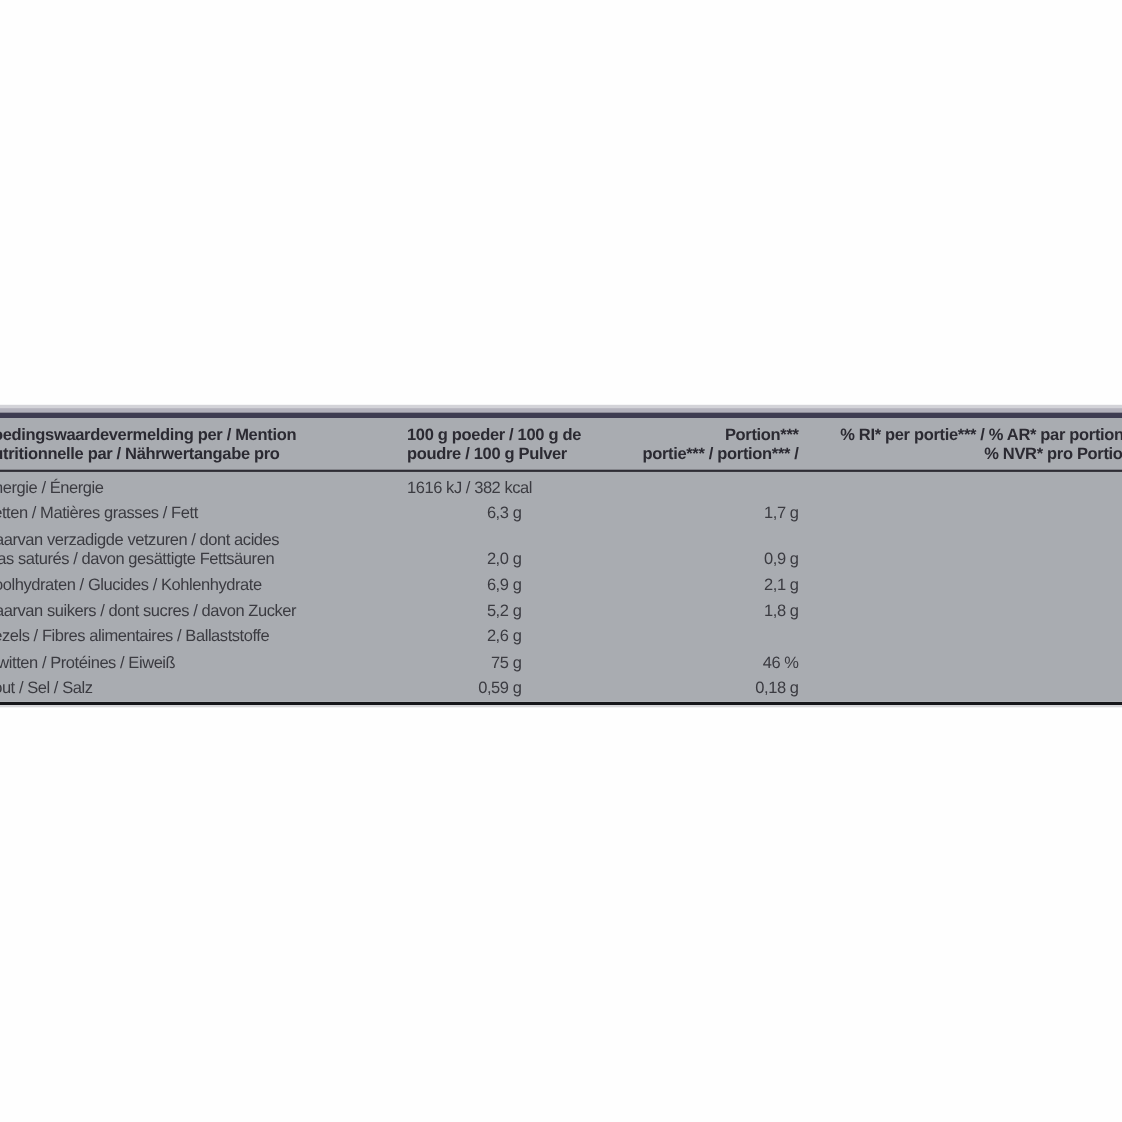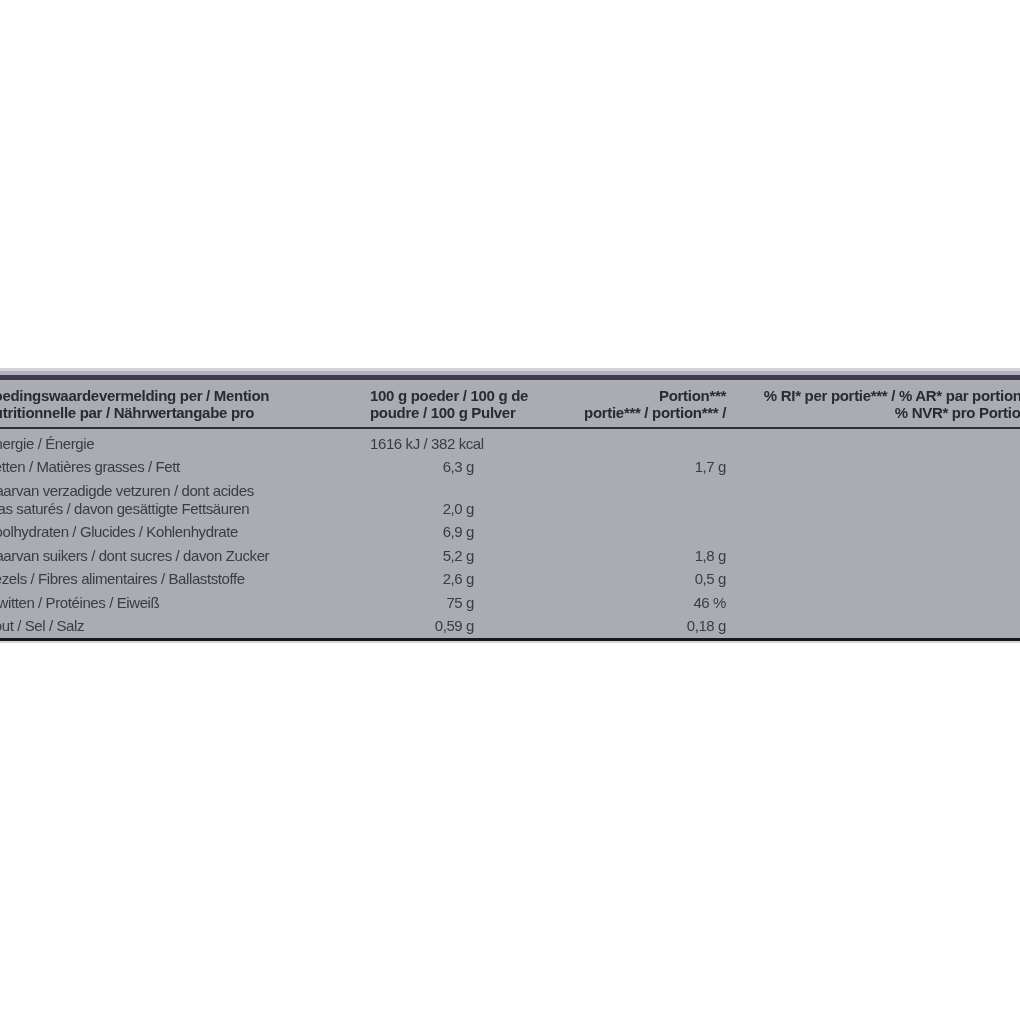--- a/index.html
+++ b/index.html
@@ -113,40 +113,41 @@
             <div class="cell c-right">1,7 g</div>
             <div class="cell c-right"></div>
           </div>
 
           <div class="trow grid-row">
             <div class="cell c-left">
               <div>waarvan verzadigde vetzuren / dont acides</div>
               <div>gras saturés / davon gesättigte Fettsäuren</div>
             </div>
             <div class="cell c-right">2,0 g</div>
+            <div class="cell c-right">0,9 g</div>
             <div class="cell c-right"></div>
           </div>
 
           <div class="trow grid-row">
             <div class="cell c-left">Koolhydraten / Glucides / Kohlenhydrate</div>
             <div class="cell c-right">6,9 g</div>
+            <div class="cell c-right">2,1 g</div>
             <div class="cell c-right"></div>
           </div>
 
           <div class="trow grid-row">
             <div class="cell c-left">waarvan suikers / dont sucres / davon Zucker</div>
             <div class="cell c-right">5,2 g</div>
             <div class="cell c-right">1,8 g</div>
             <div class="cell c-right"></div>
           </div>
 
           <div class="trow grid-row">
             <div class="cell c-left">Vezels / Fibres alimentaires / Ballaststoffe</div>
             <div class="cell c-right">2,6 g</div>
-            <div class="cell c-right">0,5 g</div>
             <div class="cell c-right"></div>
           </div>
 
           <div class="trow grid-row">
             <div class="cell c-left">Eiwitten / Protéines / Eiweiß</div>
             <div class="cell c-right">75 g</div>
             <div class="cell c-right">46 %</div>
           </div>
 
           <div class="trow grid-row">

